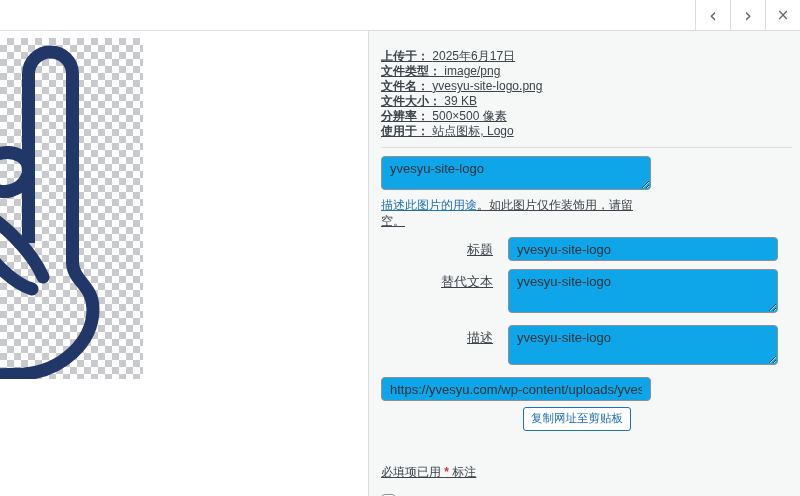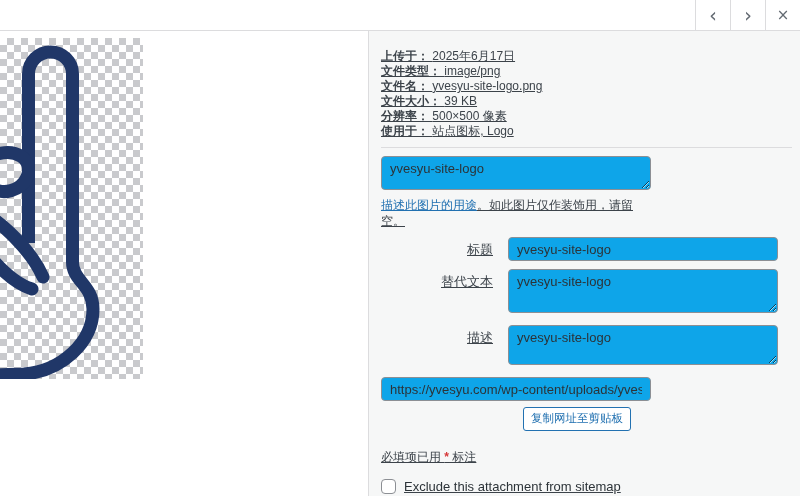--- a/index.html
+++ b/index.html
@@ -42,21 +42,21 @@
   .field-col { width:270px; }
   textarea.field, input.field { width:270px; border:1px solid #8c8f94; border-radius:4px; background:#0ea5e9;
     font-family:"Liberation Sans","DejaVu Sans",sans-serif; font-size:13px; color:#2c3338; padding:3px 8px; }
   textarea.field { resize:vertical; line-height:1.4; }
   textarea.alt-ta { height:34px; }
   textarea.caption-ta { height:44px; }
   textarea.desc-ta { height:40px; }
   input.field { height:24px; }
   .helper { font-size:12px; margin-top:3px; line-height:1.35; color:#3c434a; }
   .helper a { color:#2271b1; text-decoration:underline; cursor:pointer; }
-  .copy-btn { display:inline-block; margin:6px 0 0 142px; padding:2px 7px; font-size:11.5px; line-height:1.5;
+  .copy-btn { display:inline-block; margin:6px 0 15px 142px; padding:2px 7px; font-size:11.5px; line-height:1.5;
     color:#2271b1; background:#fff; border:1px solid #2271b1; border-radius:3px; cursor:pointer;
     font-family:"Liberation Sans","DejaVu Sans",sans-serif; }
 
   .required-note { margin-top:18px; font-size:12px; color:#3c434a; }
   .required-note .asterisk { color:#d63638; font-weight:bold; }
 
   .sitemap-row { margin-top:13px; display:flex; align-items:center; font-size:13px; color:#2c3338; }
   .sitemap-row input[type="checkbox"] { appearance:none; -webkit-appearance:none; width:15px; height:15px;
     border:1px solid #8c8f94; border-radius:4px; background:#fff; margin:0 8px 0 0; cursor:pointer; }
 </style>

